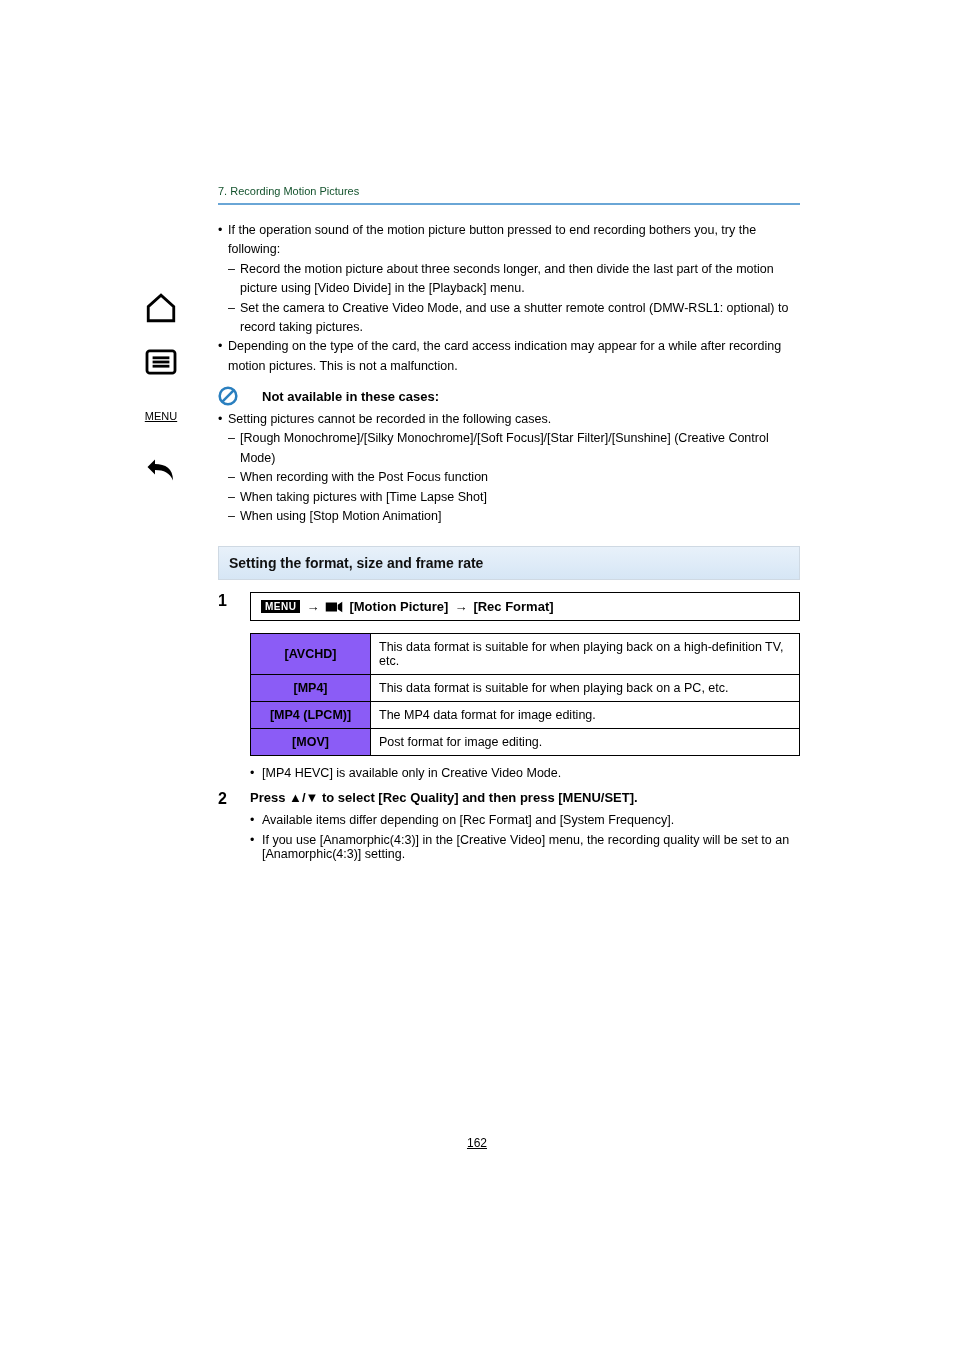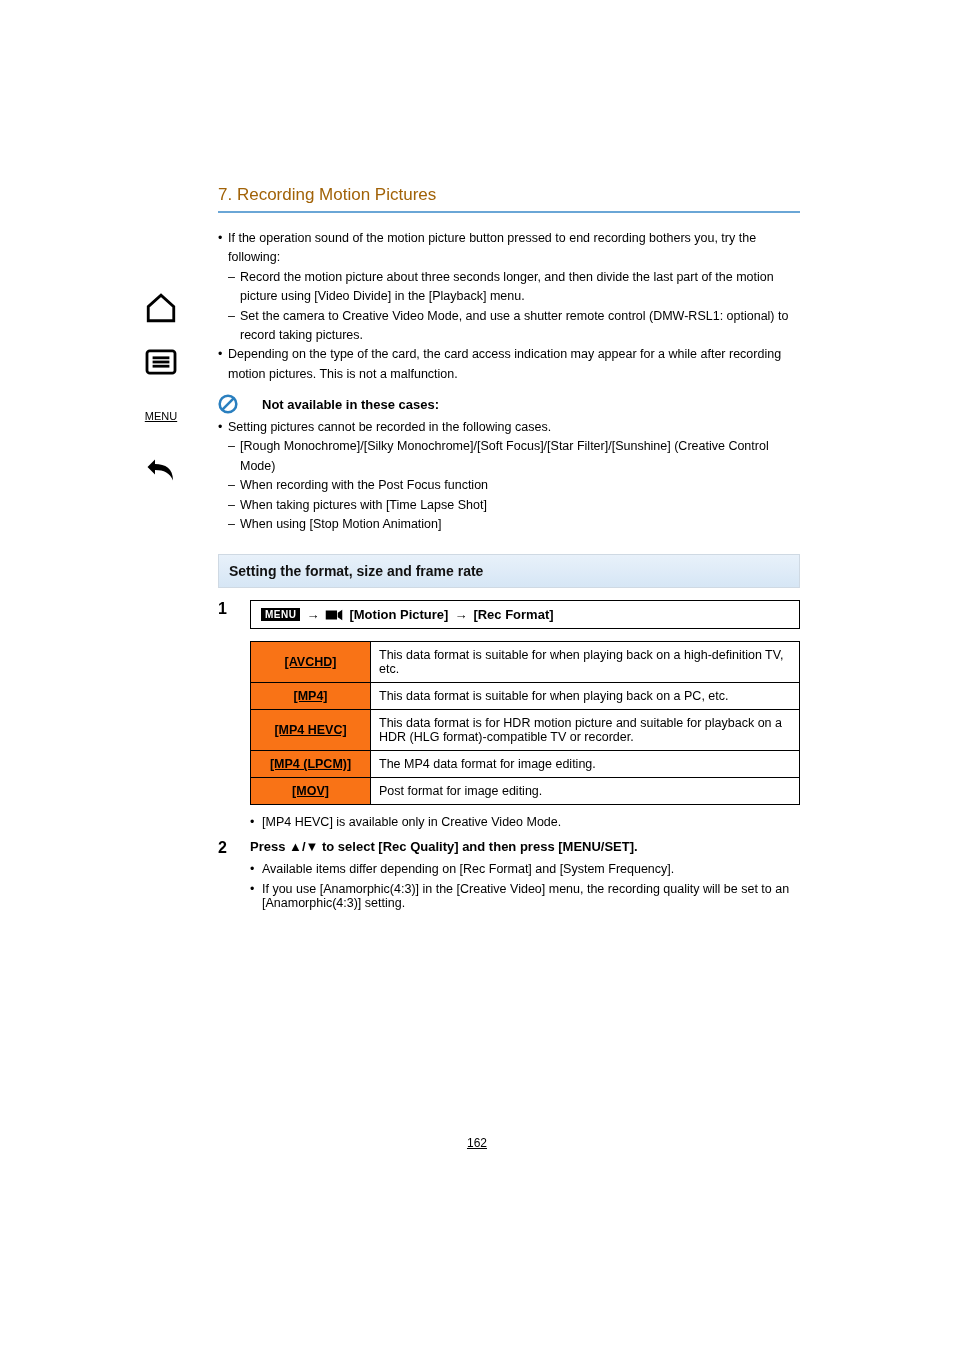--- a/index.html
+++ b/index.html
@@ -1,21 +1,21 @@
 <!DOCTYPE html>
 <html><head>
 <meta charset="utf-8">
 <style>
   * { box-sizing: border-box; margin: 0; padding: 0; }
   html, body { width: 954px; height: 1348px; background: #fff; font-family: Arial, Helvetica, sans-serif; color: #000; }
   .page { position: relative; width: 954px; height: 1348px; padding-top: 185px; }
   .sidebar { position: absolute; left: 140px; top: 290px; width: 50px; display: flex; flex-direction: column; gap: 18px; }
   .sidebar-icon { width: 42px; height: 36px; display: flex; align-items: center; justify-content: center; }
   .content { margin-left: 218px; width: 582px; }
-  .chapter { font-size: 17px; color: #a16207; padding-bottom: 6px; border-bottom: 2px solid #6aa6d6; margin-bottom: 16px; }
+  .chapter { font-size: 11px; color: #14532d; padding-bottom: 6px; border-bottom: 2px solid #6aa6d6; margin-bottom: 16px; }
   .bullet-block { font-size: 12.5px; line-height: 1.55; margin-bottom: 4px; }
   .bullet-outer { display: flex; }
   .bullet-outer .dot { width: 10px; flex: 0 0 10px; }
   .bullet-outer .txt { flex: 1; }
   .sub-bullet { display: flex; padding-left: 10px; }
   .sub-bullet .dash { width: 12px; flex: 0 0 12px; }
   .sub-bullet .txt { flex: 1; }
   .not-avail-row { display: flex; align-items: center; gap: 24px; margin-top: 10px; margin-bottom: 4px; }
   .not-avail-title { font-weight: bold; font-size: 13px; }
   .nan-icon { width: 20px; height: 20px; }
@@ -23,21 +23,21 @@
   .section-banner-text { font-weight: bold; font-size: 14px; color: #111; }
   .step-row { display: flex; gap: 14px; margin-top: 12px; }
   .step-num { font-weight: bold; font-size: 16px; width: 18px; flex: 0 0 18px; }
   .step-body { flex: 1; font-size: 13px; }
   .step-title { font-weight: bold; margin-bottom: 8px; }
   .menu-path-box { border: 1.5px solid #000; padding: 6px 10px; display: flex; align-items: center; gap: 6px; font-weight: bold; font-size: 13px; margin-bottom: 12px; }
   .menu-badge { background: #000; color: #fff; font-size: 10px; padding: 1px 4px; letter-spacing: 0.5px; }
   .arrow { font-weight: bold; }
   .format-table { border-collapse: collapse; width: 550px; margin-left: 0; font-size: 12.5px; margin-bottom: 10px; }
   .format-table td { border: 1px solid #000; padding: 6px 8px; vertical-align: middle; }
-  .format-table .label-cell { text-align: center; font-weight: bold; width: 120px; background: #f97316; text-decoration: underline; }
+  .format-table .label-cell { text-align: center; font-weight: bold; width: 120px; background: #8b5cf6; }
   .note-under { font-size: 12.5px; margin-bottom: 6px; display: flex; padding-left: 0; }
   .note-under .dotn { width: 12px; flex: 0 0 12px; }
   .page-num { position: absolute; bottom: 198px; left: 0; width: 954px; text-align: center; font-size: 12px; text-decoration: underline; }
 </style>
 </head>
 <body>
 
 <div class="page">
 
   <div class="sidebar">
@@ -138,24 +138,20 @@
           <tbody>
               <tr>
             <td class="label-cell">[AVCHD]</td>
             <td>This data format is suitable for when playing back on a high-definition TV, etc.</td>
           </tr>
           <tr>
             <td class="label-cell">[MP4]</td>
             <td>This data format is suitable for when playing back on a PC, etc.</td>
           </tr>
           <tr>
-            <td class="label-cell">[MP4 HEVC]</td>
-            <td>This data format is for HDR motion picture and suitable for playback on a HDR (HLG format)-compatible TV or recorder.</td>
-          </tr>
-          <tr>
             <td class="label-cell">[MP4 (LPCM)]</td>
             <td>The MP4 data format for image editing.</td>
           </tr>
           <tr>
             <td class="label-cell">[MOV]</td>
             <td>Post format for image editing.</td>
           </tr>
         </tbody>
           </table>
 

